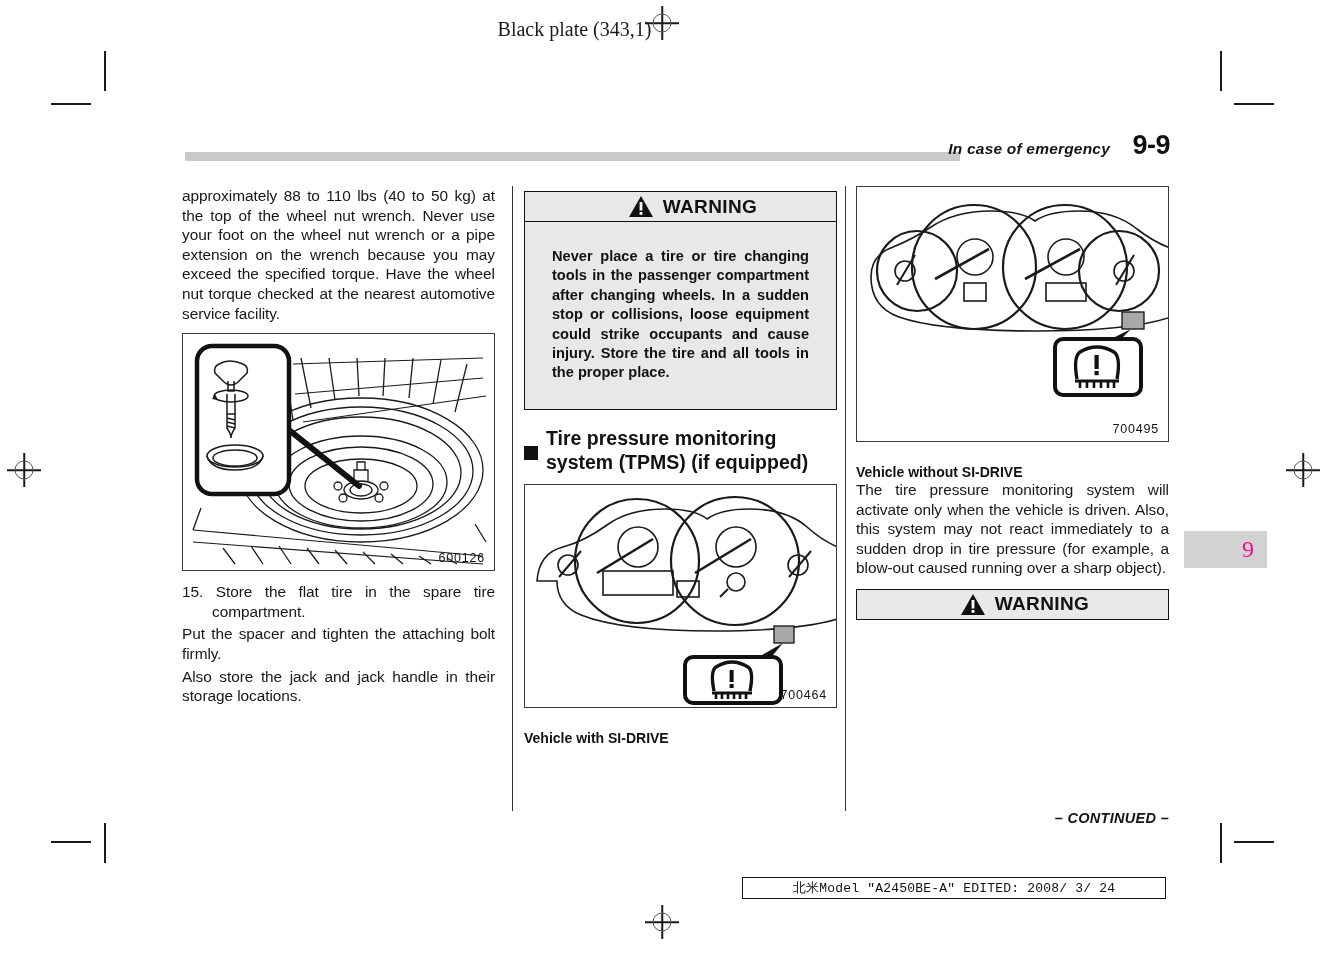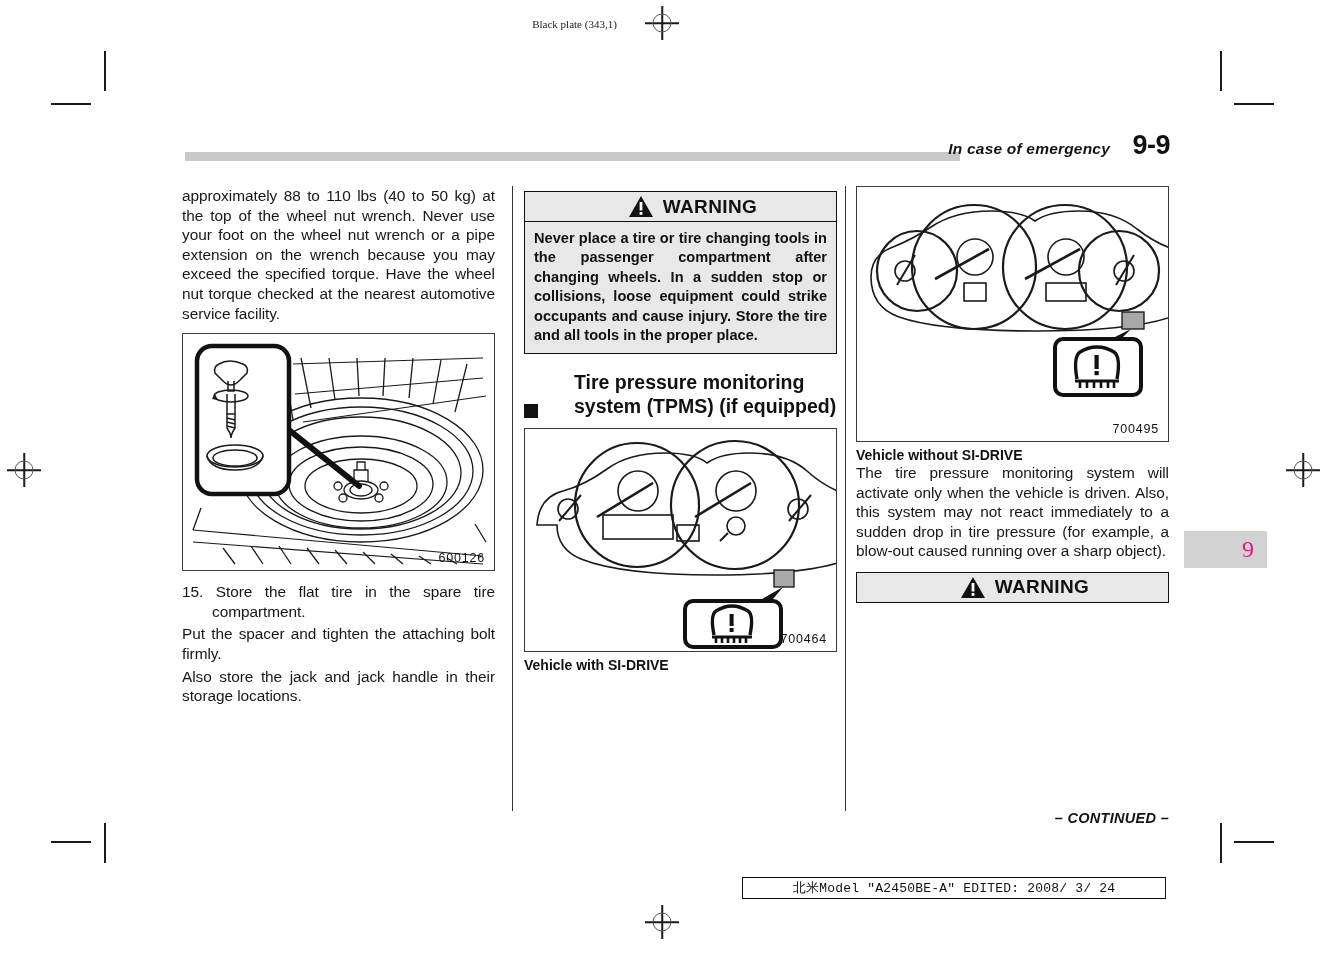--- a/index.html
+++ b/index.html
@@ -20,21 +20,21 @@
   .regmark .c{position:absolute;left:50%;top:50%;width:17px;height:17px;border:1.2px solid #555;border-radius:50%;transform:translate(-50%,-50%);}
   .crop{position:absolute;background:#1a1a1a;}
   .crop.vt{width:1.6px;}
   .crop.hz{height:1.6px;}
 
   
   .blackplate{
     position:absolute;top:18px;left:0;width:1089px;
     text-align:center;
     font-family:"Liberation Serif", serif;
-    font-size:11px;color:#1b1b1b;
+    font-size:20px;color:#1b1b1b;
   }
   .blackplate span{margin-left:60px;}
 
   .runhead{
     position:absolute;left:185px;top:140px;width:985px;height:30px;
   }
   .runhead .bar{
     position:absolute;left:0;top:12px;width:775px;height:9px;background:#c9c9c9;
   }
   .runhead .sect{
@@ -85,21 +85,21 @@
     position:relative;
     margin:9px 0 0 0;
     box-sizing:border-box;
   }
   .fignum{
     position:absolute;right:9px;bottom:5px;
     font-family:"Liberation Sans", sans-serif;
     font-size:12.5px;color:#111;letter-spacing:.8px;
   }
   .figcap{
-    margin-top:5px;
+    margin-top:22px;
     font-size:14px;font-weight:bold;color:#111;
   }
 
   
   .warnwrap{margin-top:8px;}
   .warnhead{
     border:1.6px solid #111;
     background:#e8e8e8;
     height:31px;
     display:flex;align-items:center;justify-content:center;
@@ -110,27 +110,27 @@
   .warnhead .wtxt{
     font-size:19px;font-weight:bold;letter-spacing:.4px;color:#111;
   }
   .warnbody{
     border:1.4px solid #111;border-top:none;
     background:#e8e8e8;
     padding:7px 9px 8px 9px;
     box-sizing:border-box;
   }
   .warnbody p{
-    margin:0;
+    margin:18px;
     font-size:14.6px;line-height:19.4px;font-weight:bold;
     text-align:justify;color:#111;
   }
 
   
-  .secheadwrap{margin-top:16px;display:flex;align-items:flex-end;gap:28px;}
+  .secheadwrap{margin-top:16px;display:flex;align-items:center;}
   .secsquare{
     width:14px;height:14px;background:#111;margin-top:7px;margin-right:8px;flex:0 0 auto;
   }
   .sechead{
     font-size:19.5px;font-weight:bold;line-height:24px;color:#111;
   }
 
   
   .continued{
     position:absolute;left:856px;top:810px;width:313px;

